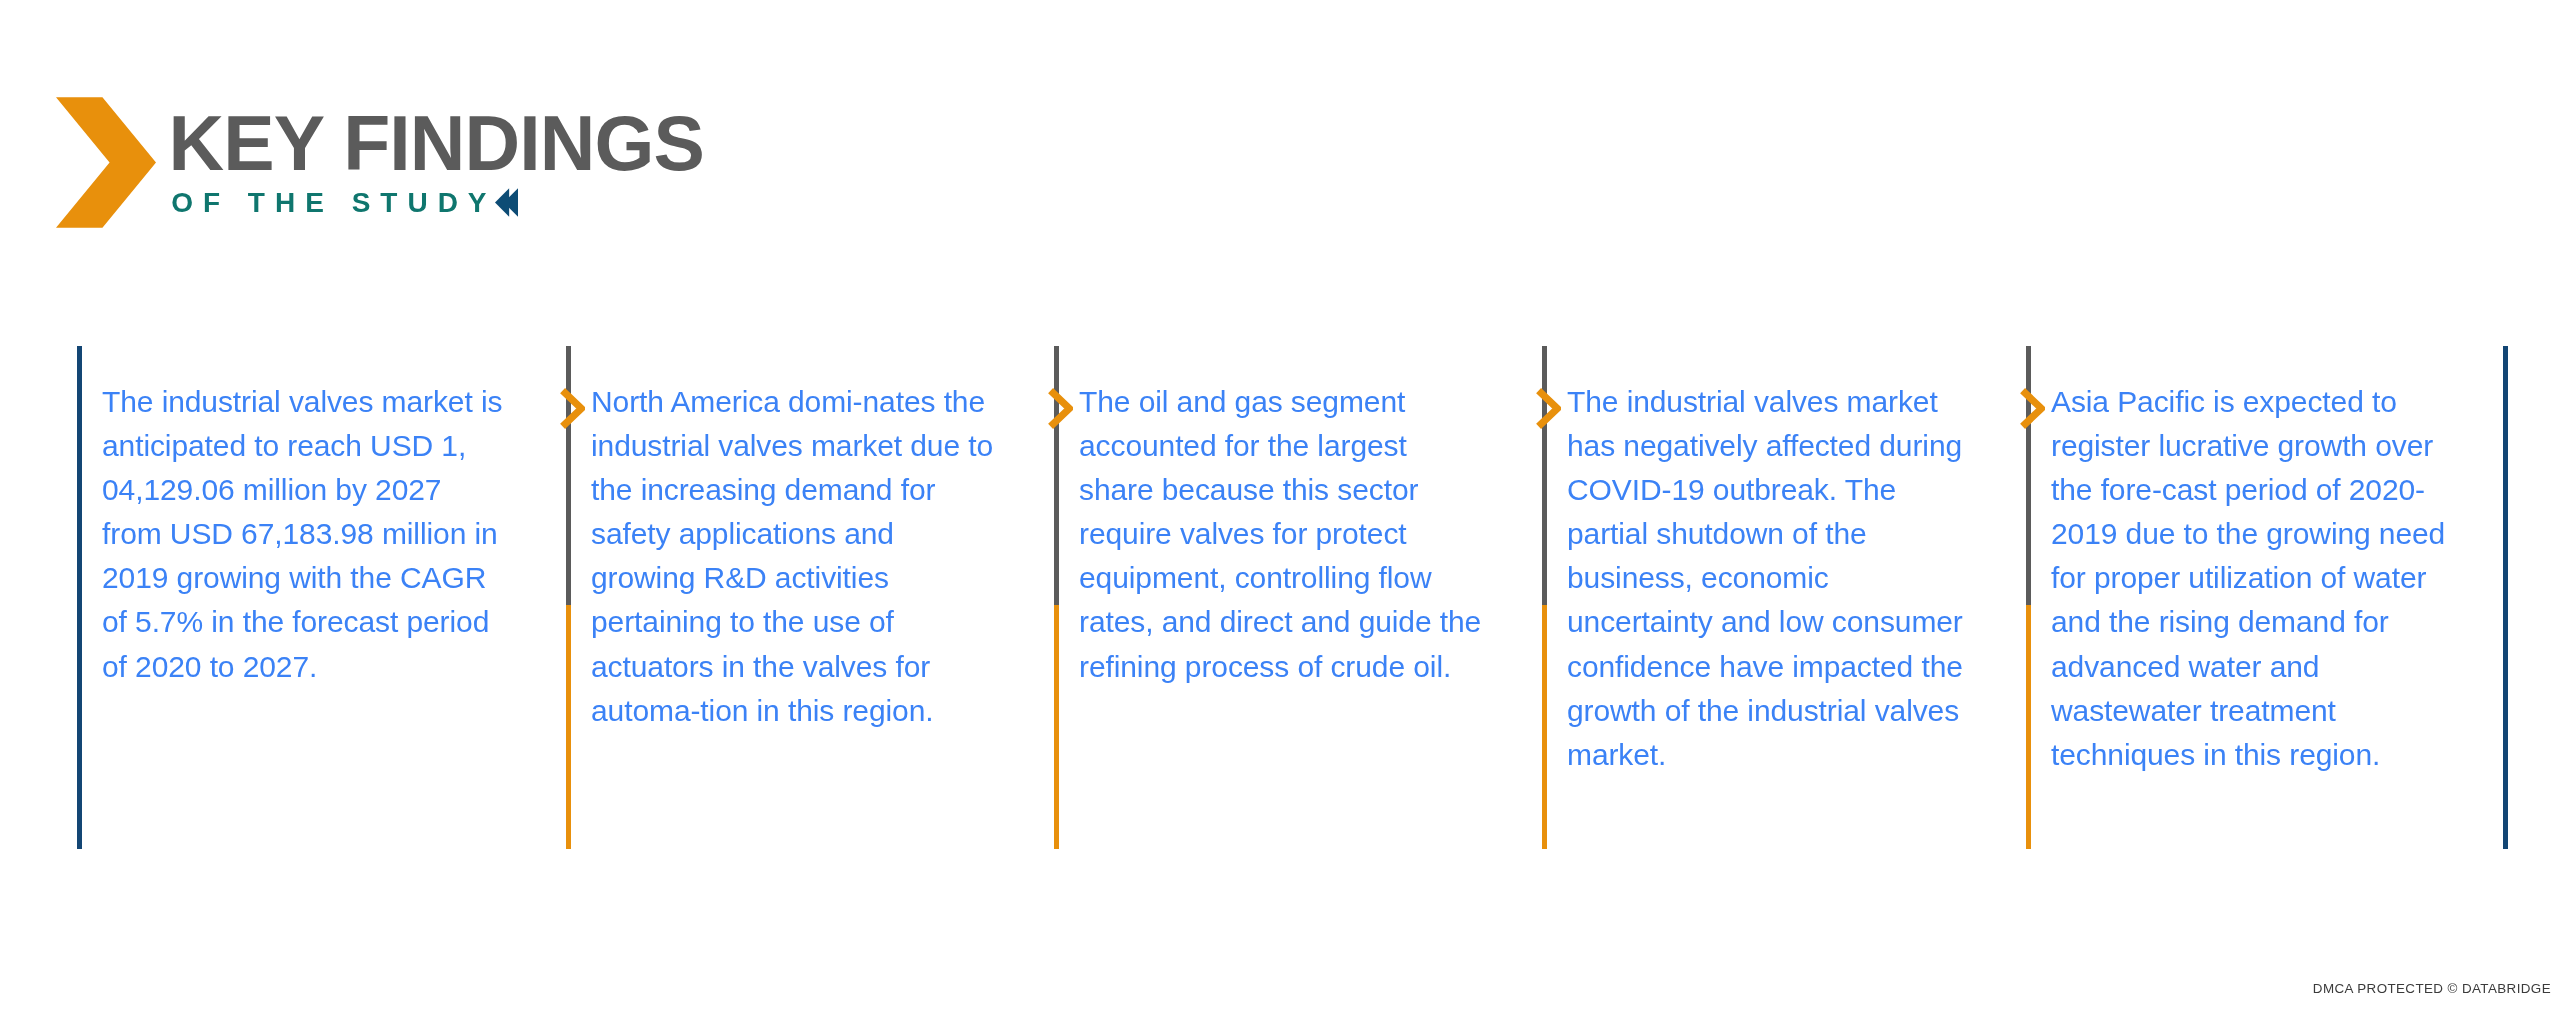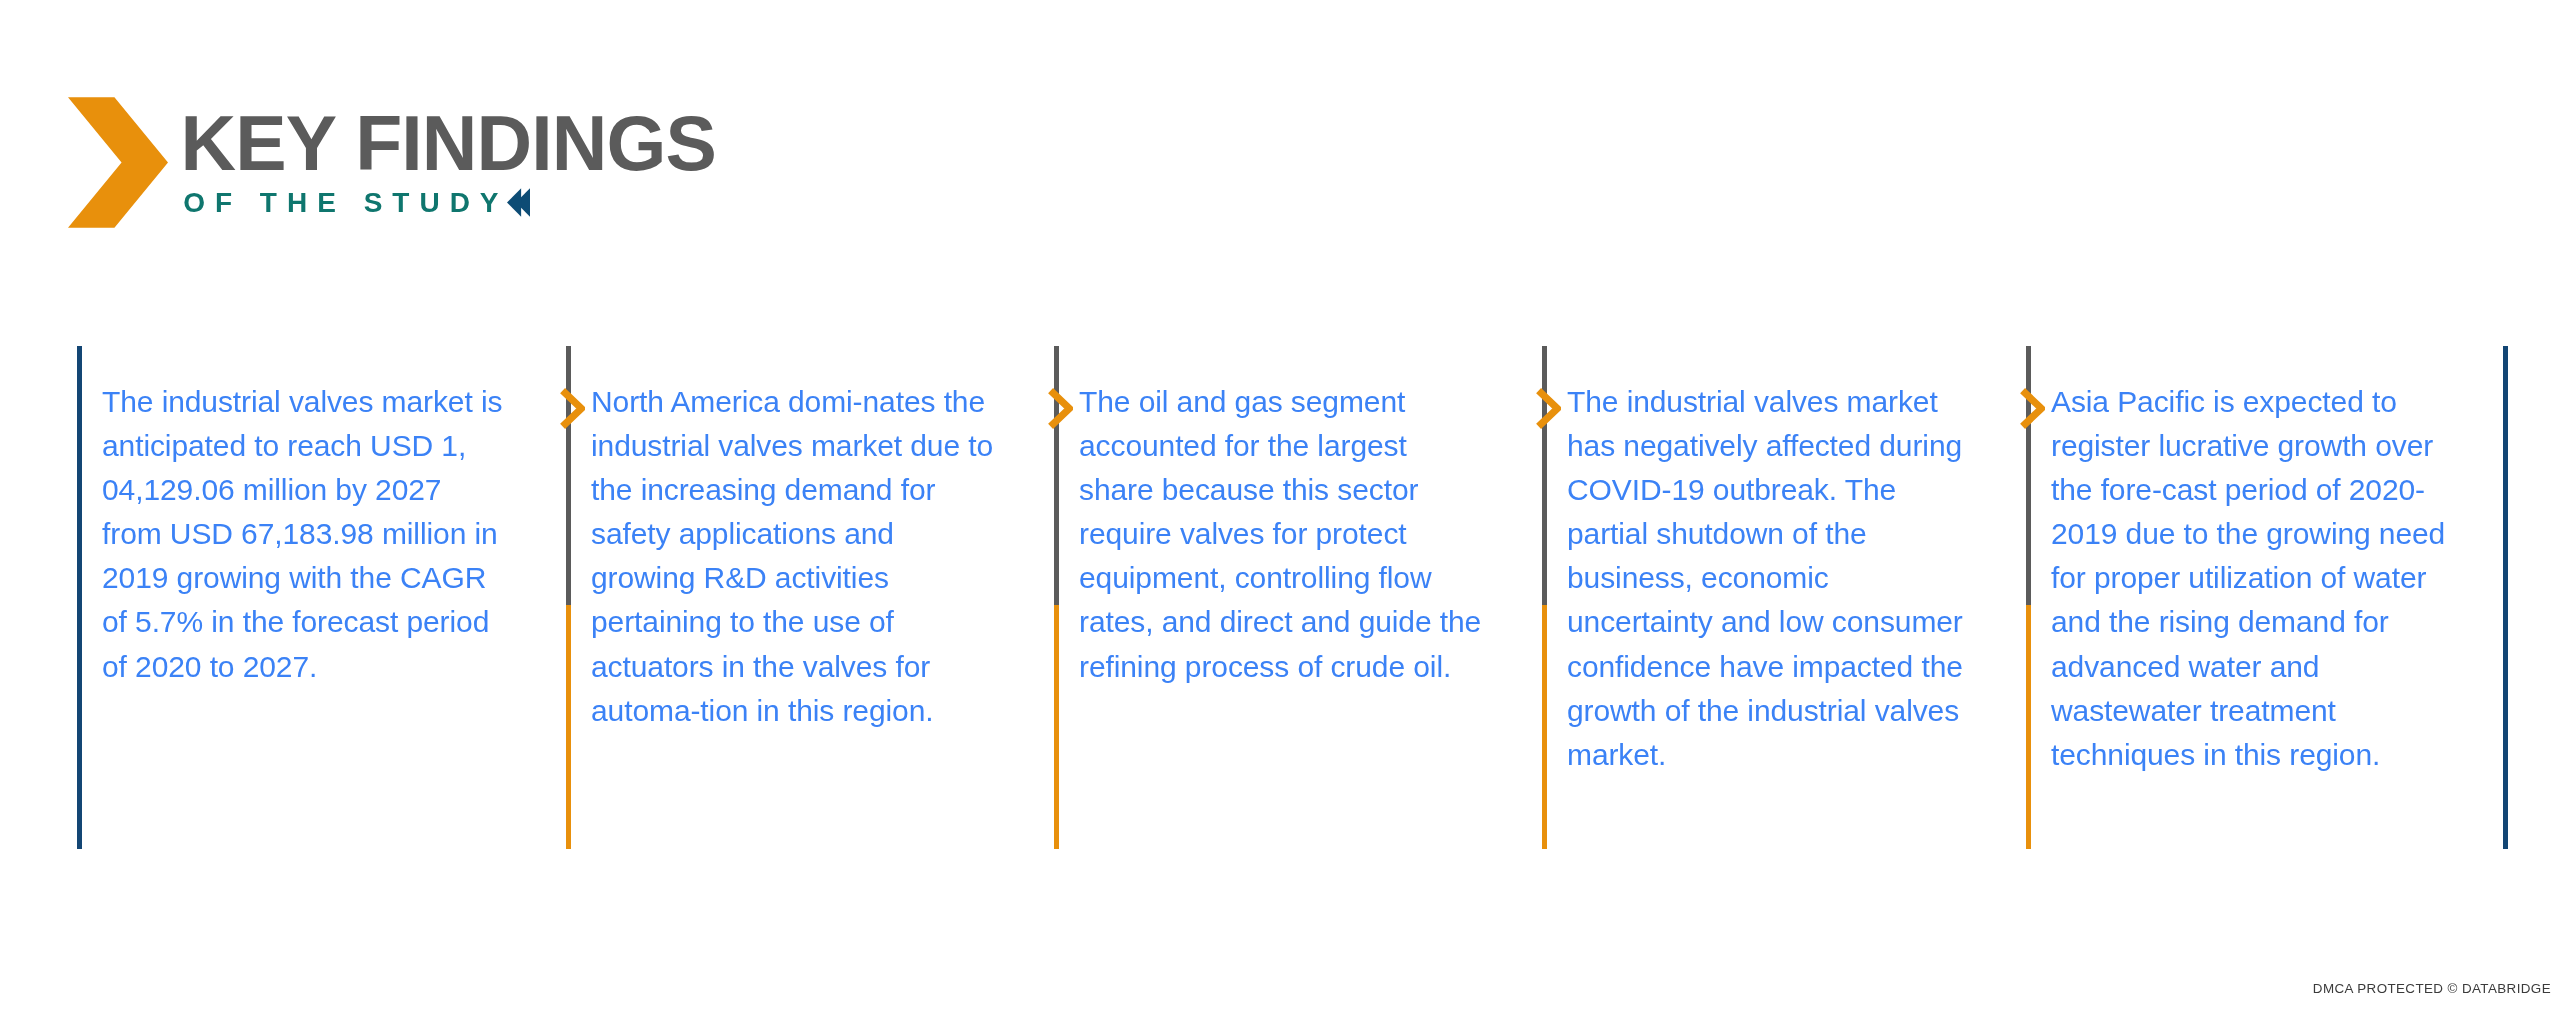--- a/index.html
+++ b/index.html
@@ -12,21 +12,21 @@
     height: 1026px;
     position: relative;
     overflow: hidden;
     font-family: "Liberation Sans", sans-serif;
     -webkit-font-smoothing: antialiased;
   }
 
   
   #header {
     position: absolute;
-    left: 68px;
+    left: 56px;
     top: 97px;
     display: flex;
     align-items: flex-start;
   }
   #logo-arrow {
     width: 100px;
     height: 131px;
     flex: 0 0 auto;
     margin-right: 12.5px;
   }

